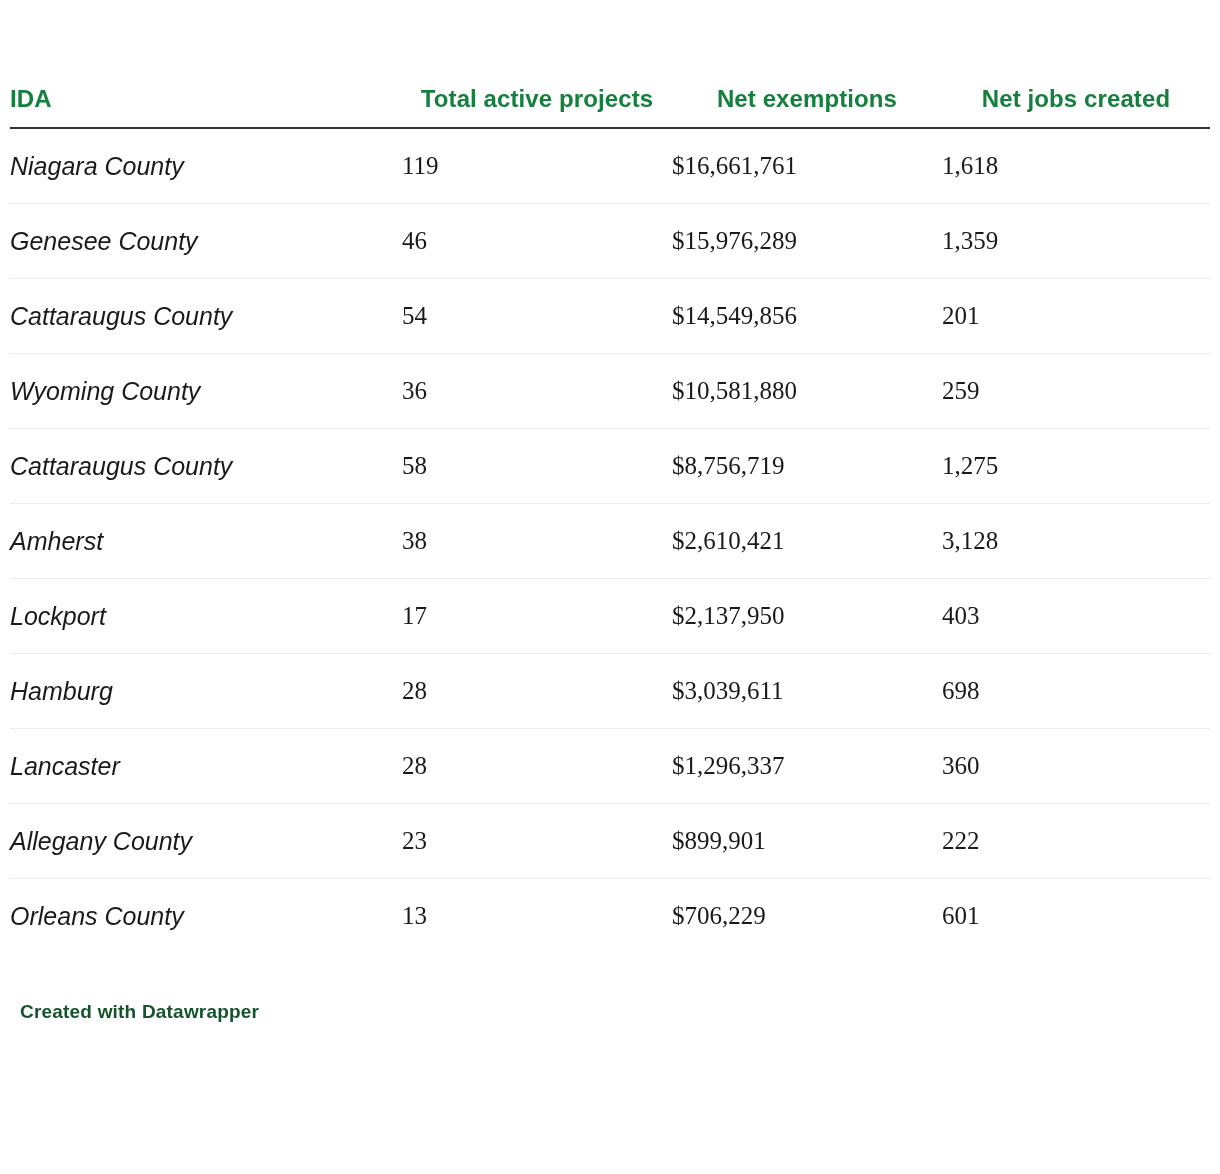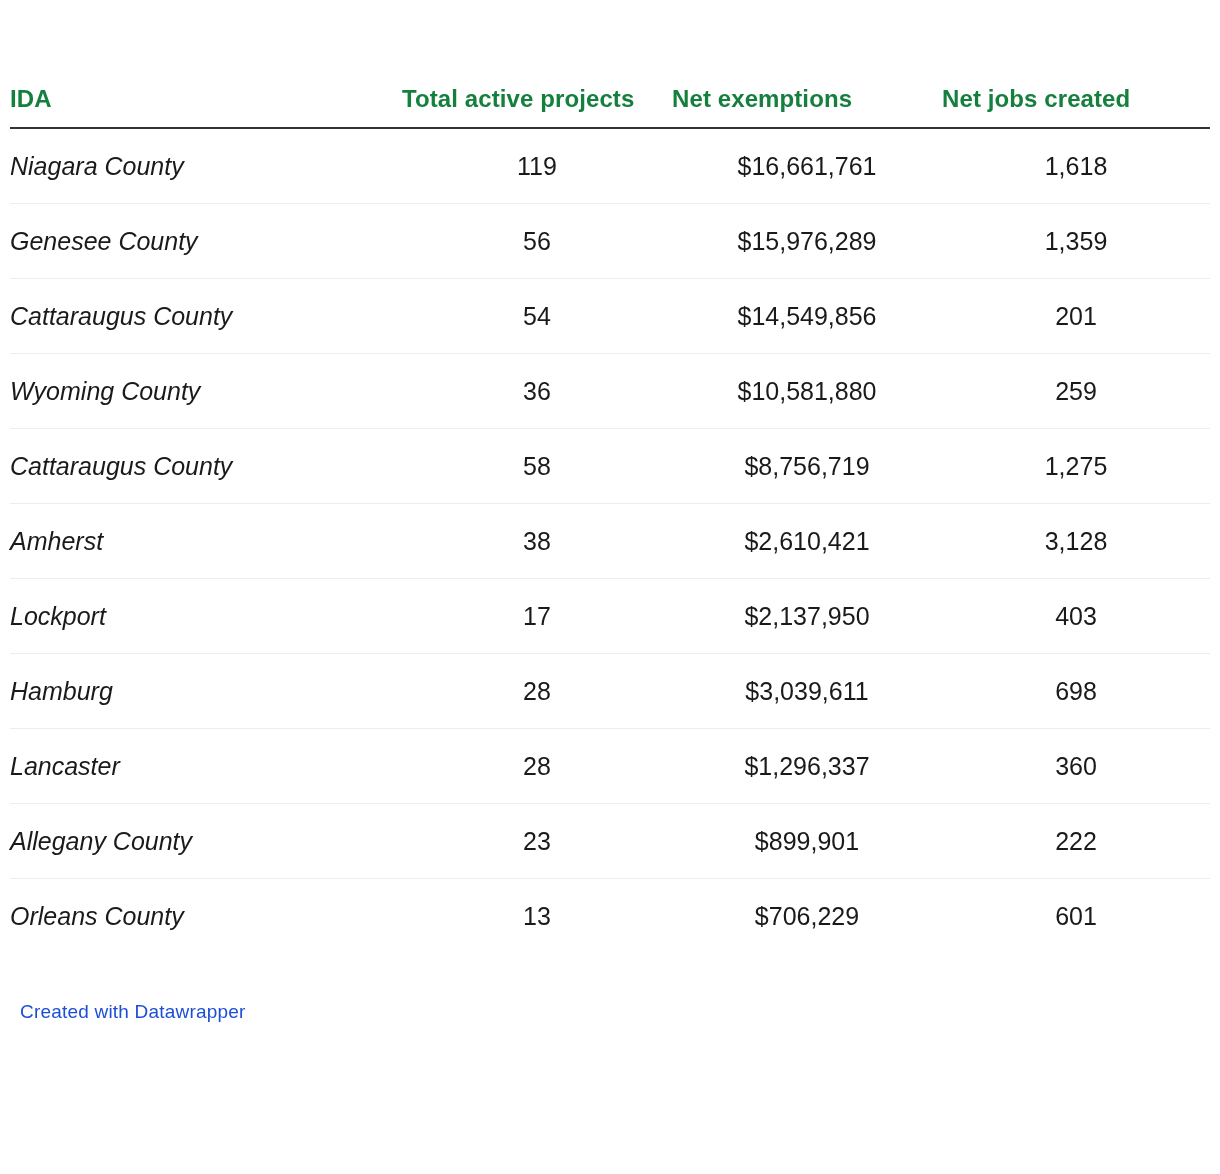--- a/index.html
+++ b/index.html
@@ -33,48 +33,49 @@
     font-size: 24px;
     font-weight: bold;
     color: #15803d;
     padding: 8px 0 14px 0;
     vertical-align: bottom;
     line-height: 1.18;
     border-bottom: 2px solid #333333;
     letter-spacing: 0.1px;
   }
   thead th.left  { text-align: left; }
-  thead th.right { text-align: left; }
+  thead th.right { text-align: center; }
   thead th .hdr-inner {
     display: block;
   }
   thead tr { height: 128px; }
 
   tbody td {
     font-size: 25px;
     font-weight: normal;
     color: #1a1a1a;
     padding: 0;
     height: 74px;
     border-bottom: 1px solid #eceded;
     vertical-align: middle;
     line-height: 1.2;
     white-space: nowrap;
   }
   tbody td.left  { text-align: left; font-style: italic; }
-  tbody td.right { text-align: center; }
+  tbody td.right { text-align: left; font-family: Liberation Serif, serif; }
   tbody tr:last-child td { border-bottom: none; }
 
   .footer {
     margin-top: 48px;
     padding-left: 10px;
     font-size: 19px;
-    color: #1d4ed8;
+    color: #14532d;
     font-family: "Liberation Sans", sans-serif;
     letter-spacing: 0.2px;
+    font-weight: bold;
   }
 </style>
 </head>
 <body>
 
 <div class="wrap">
   <table class="dw-table">
     <colgroup>
       <col class="c0">
       <col class="c1">
@@ -99,21 +100,21 @@
     </thead>
     <tbody>
       <tr>
         <td class="left">Niagara County</td>
         <td class="right">119</td>
         <td class="right">$16,661,761</td>
         <td class="right">1,618</td>
       </tr>
       <tr>
         <td class="left">Genesee County</td>
-        <td class="right">56</td>
+        <td class="right">46</td>
         <td class="right">$15,976,289</td>
         <td class="right">1,359</td>
       </tr>
       <tr>
         <td class="left">Cattaraugus County</td>
         <td class="right">54</td>
         <td class="right">$14,549,856</td>
         <td class="right">201</td>
       </tr>
       <tr>

